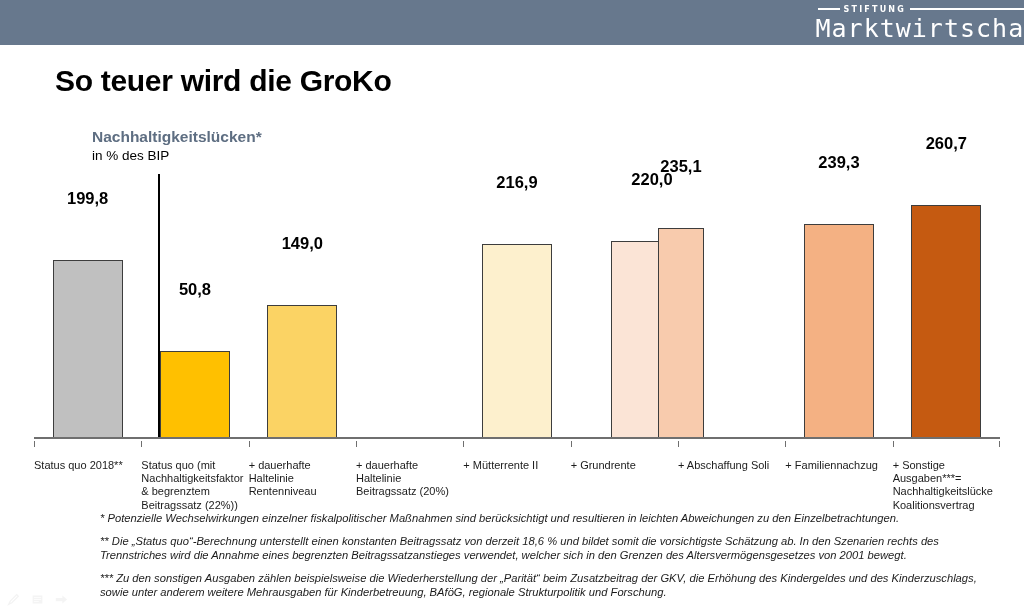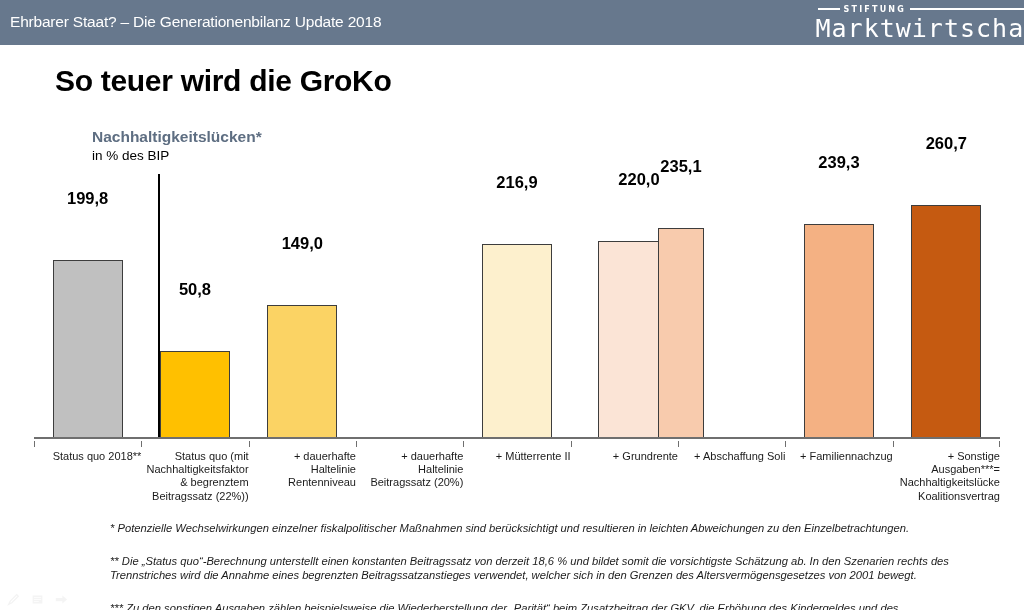--- a/index.html
+++ b/index.html
@@ -89,48 +89,47 @@
   .bar-value{
     font-size:16.5px;font-weight:bold;color:#000000;
     margin-bottom:4px;white-space:nowrap;
   }
 
   
   #cat-labels{
     position:absolute;left:34px;top:441px;width:966px;height:60px;
   }
   .cat-label{
-    position:absolute;top:9px;
+    position:absolute;top:18px;
     font-size:11px;line-height:13.2px;color:#1b1b1b;
-    text-align:right;
+    text-align:left;
   }
   .tick{
     position:absolute;top:0;width:1px;height:6px;background:#6f6f6f;
   }
 
   
   #footnotes{
     position:absolute;left:92px;top:503px;width:900px;
     font-size:11.2px;line-height:14.6px;
     font-style:italic;color:#1b1b1b;
   }
-  #footnotes p{margin:18px;}
+  #footnotes p{margin:8px;}
 
   
   #watermark{
     position:absolute;left:6px;bottom:4px;
     display:flex;gap:9px;align-items:center;opacity:0.10;
   }
   .wm{width:15px;height:13px;}
 </style>
 </head>
 <body>
 
 <div id="header-bar">
-  <div id="header-title">Ehrbarer Staat? – Die Generationenbilanz Update 2018</div>
   <div id="logo-block">
     <div id="logo-stiftung-row">
       <span class="logo-rule" id="logo-rule-left"></span>
       <span id="logo-stiftung">STIFTUNG</span>
       <span class="logo-rule" id="logo-rule-right"></span>
     </div>
     <div id="logo-name">Marktwirtscha</div>
   </div>
 </div>
 
@@ -150,21 +149,21 @@
         <div class="bar" style="height: 86.9213px; background: rgb(255, 192, 0); border-color: rgb(61, 61, 61);"></div>
       </div>
       <div class="bar-slot" style="left: 233.333px; width: 70px;">
         <div class="bar-value">149,0</div>
         <div class="bar" style="height: 133.107px; background: rgb(251, 211, 100); border-color: rgb(61, 61, 61);"></div>
       </div>
       <div class="bar-slot" style="left: 448px; width: 70px;">
         <div class="bar-value">216,9</div>
         <div class="bar" style="height: 193.764px; background: rgb(253, 240, 205); border-color: rgb(61, 61, 61);"></div>
       </div>
-      <div class="bar-slot" style="left: 564px; width: 82px; margin-top: 28px;">
+      <div class="bar-slot" style="left: 577px; width: 82px; margin-top: 28px;">
         <div class="bar-value">220,0</div>
         <div class="bar" style="height: 196.533px; background: rgb(251, 228, 214); border-color: rgb(61, 61, 61);"></div>
       </div>
       <div class="bar-slot" style="left: 624px; width: 46px;">
         <div class="bar-value">235,1</div>
         <div class="bar" style="height: 210.023px; background: rgb(248, 203, 173); border-color: rgb(61, 61, 61);"></div>
       </div>
       <div class="bar-slot" style="left: 770px; width: 70px;">
         <div class="bar-value">239,3</div>
         <div class="bar" style="height: 213.775px; background: rgb(244, 177, 131); border-color: rgb(61, 61, 61);"></div>

